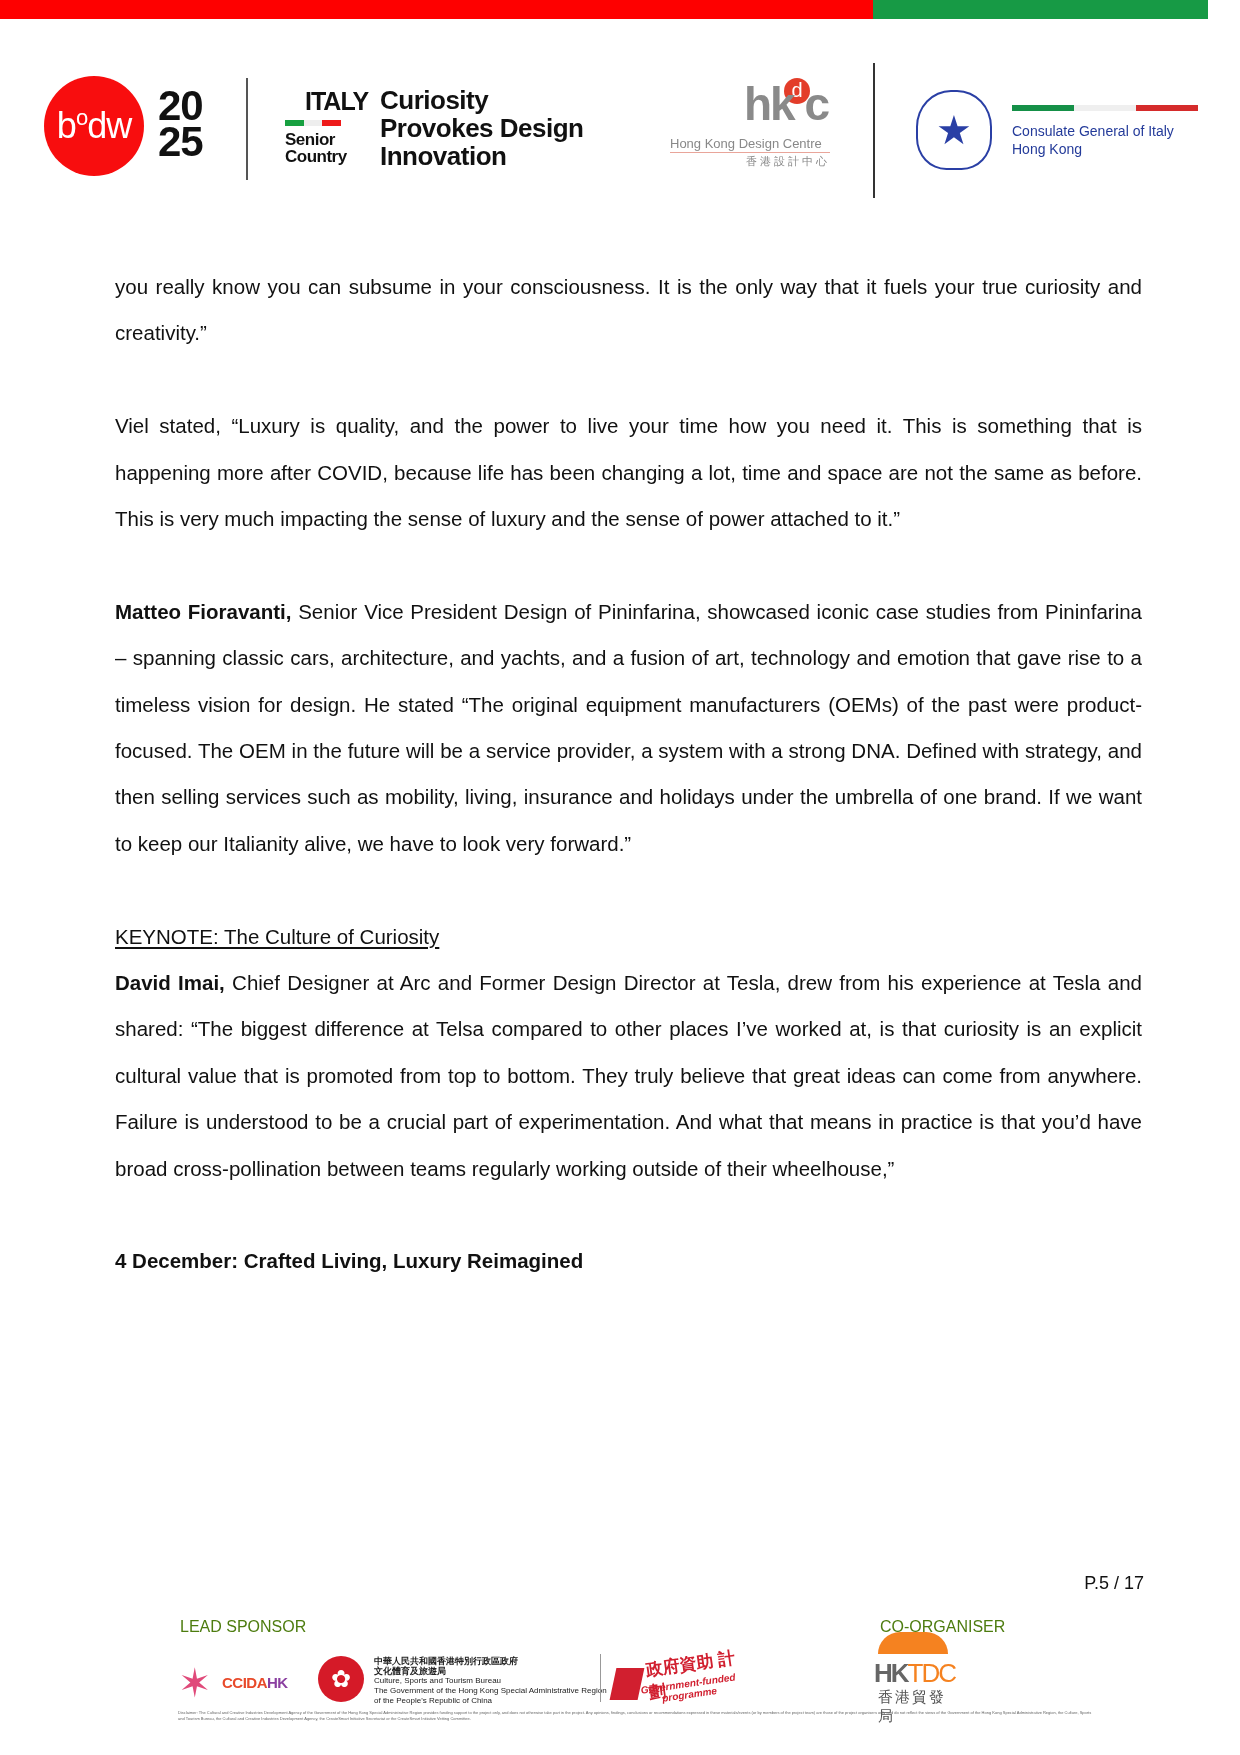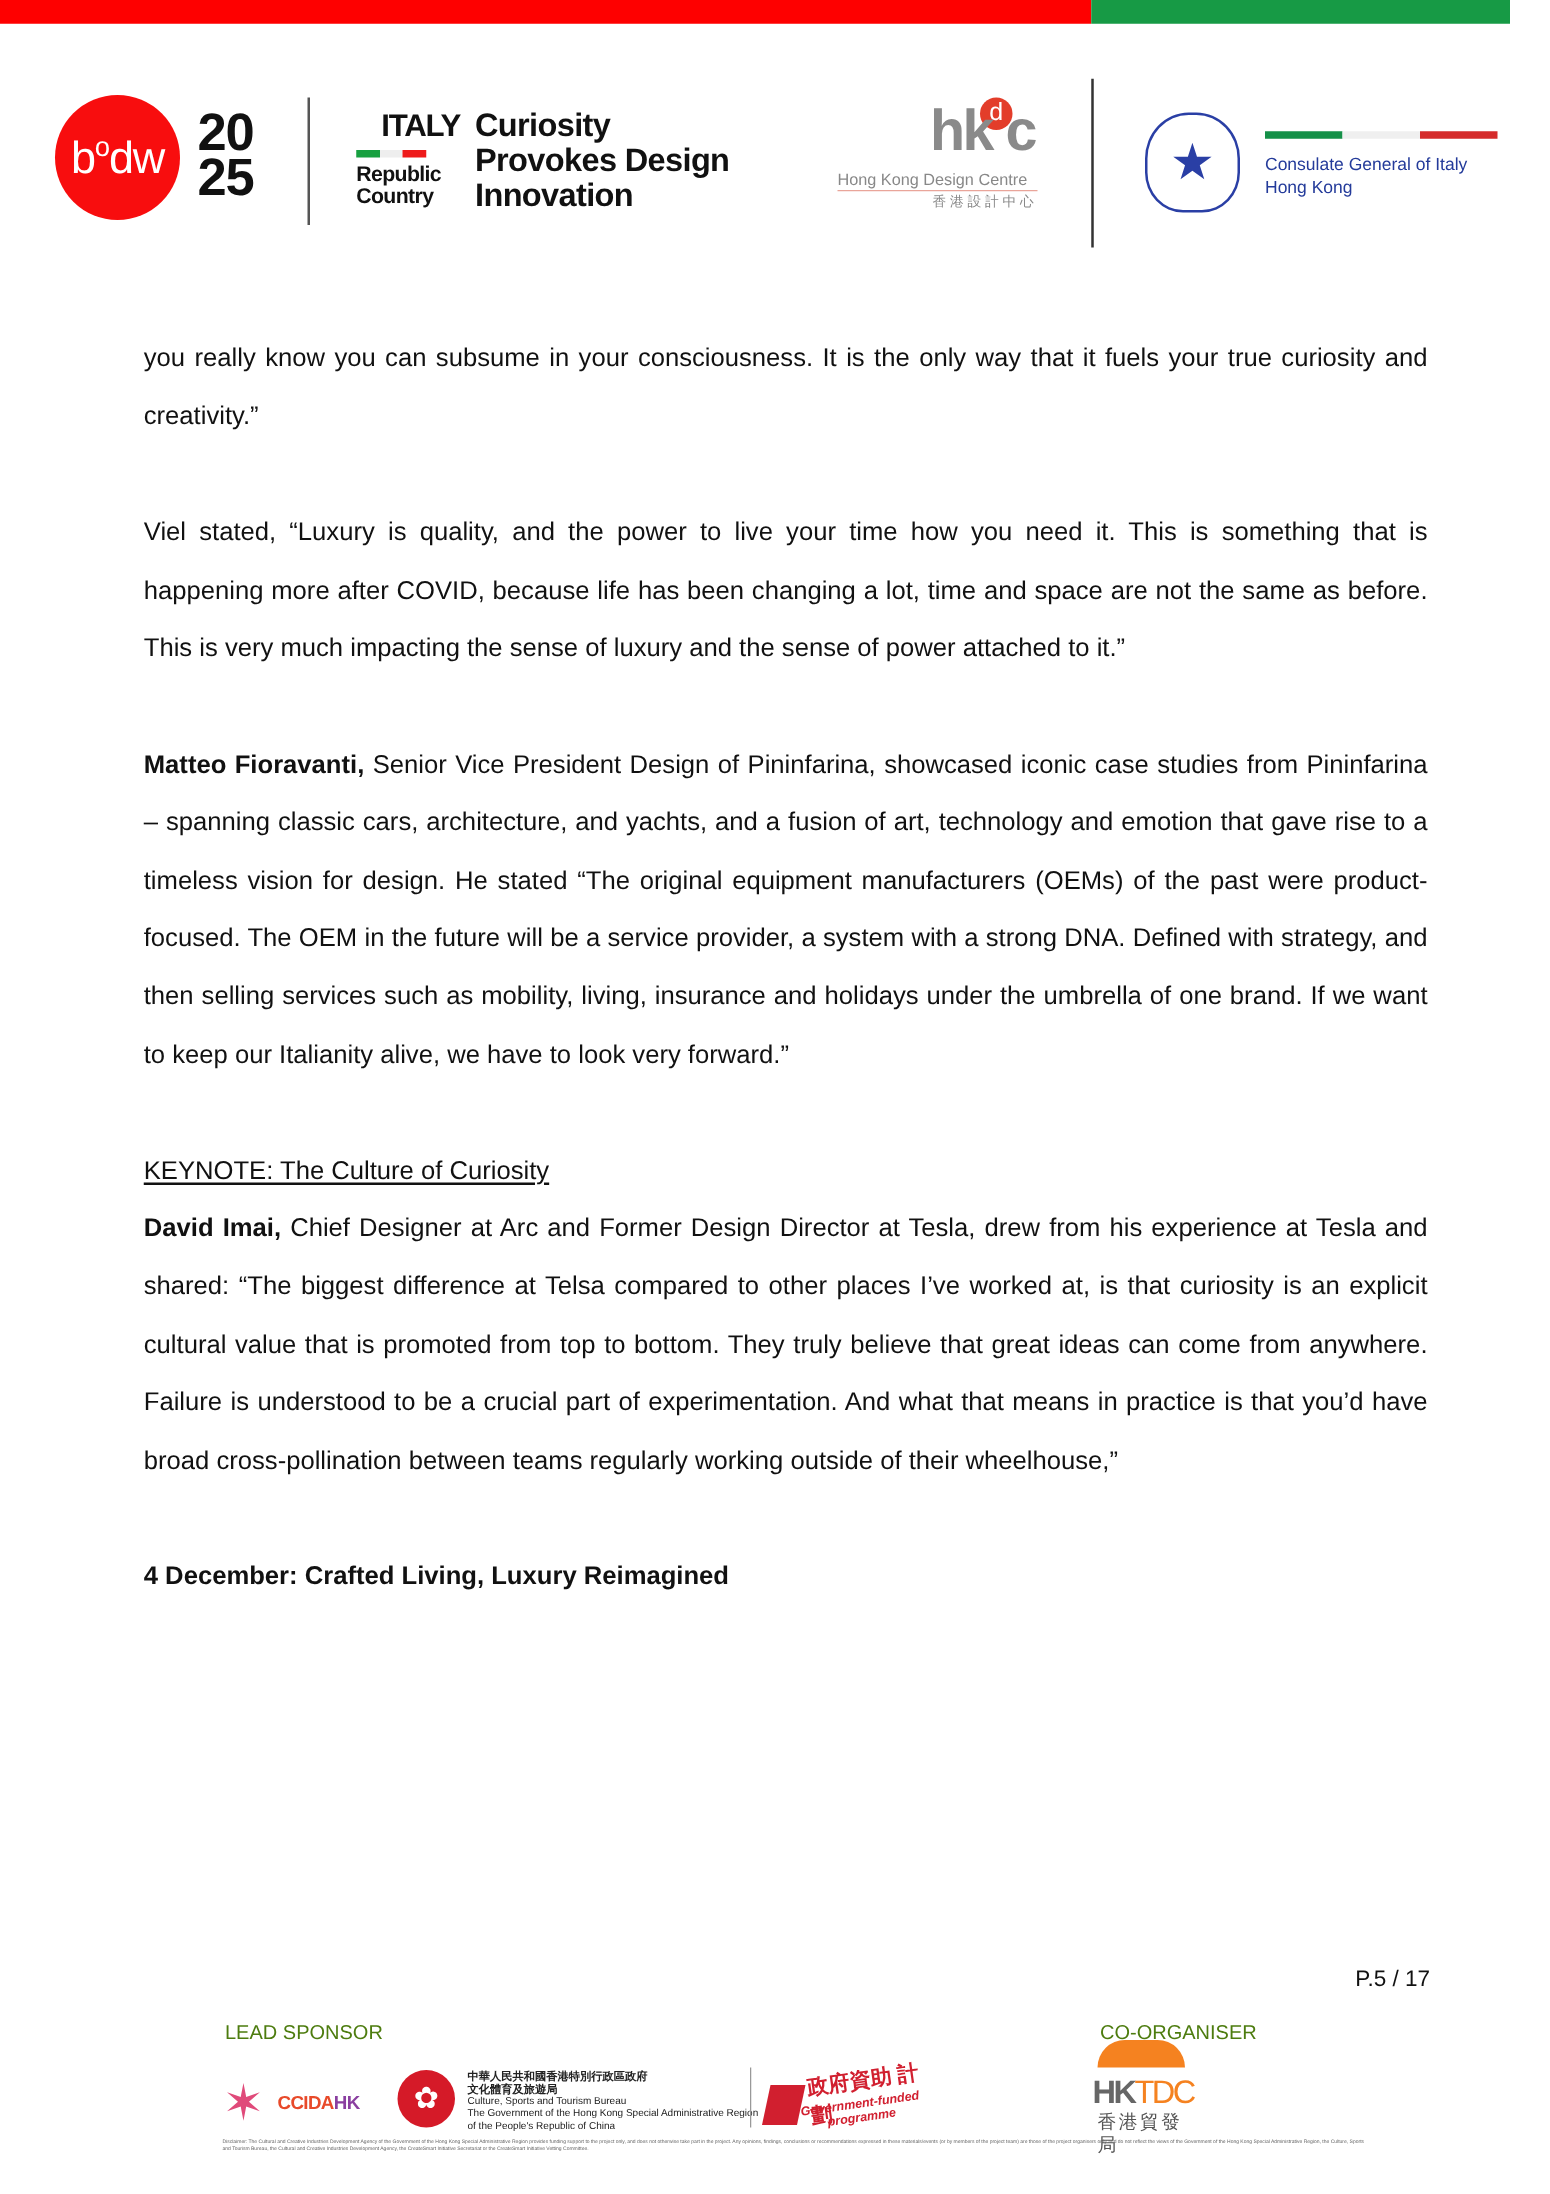--- a/index.html
+++ b/index.html
@@ -90,21 +90,21 @@
     <div>25</div>
   </div>
   <div class="vdiv vdiv-1"></div>
   <div class="italy-block">
     <div class="italy-title">ITALY</div>
     <div class="flag">
         <span class="g"></span>
         <span class="w"></span>
         <span class="r"></span>
       </div>
-    <div class="partner">Republic</div>
+    <div class="partner">Senior</div>
     <div class="partner">Country</div>
   </div>
   <div class="tagline">
     <div>Curiosity</div>
     <div>Provokes Design</div>
     <div>Innovation</div>
   </div>
 
   <div class="hkdc">
     <div class="hkdc-d">d</div>

